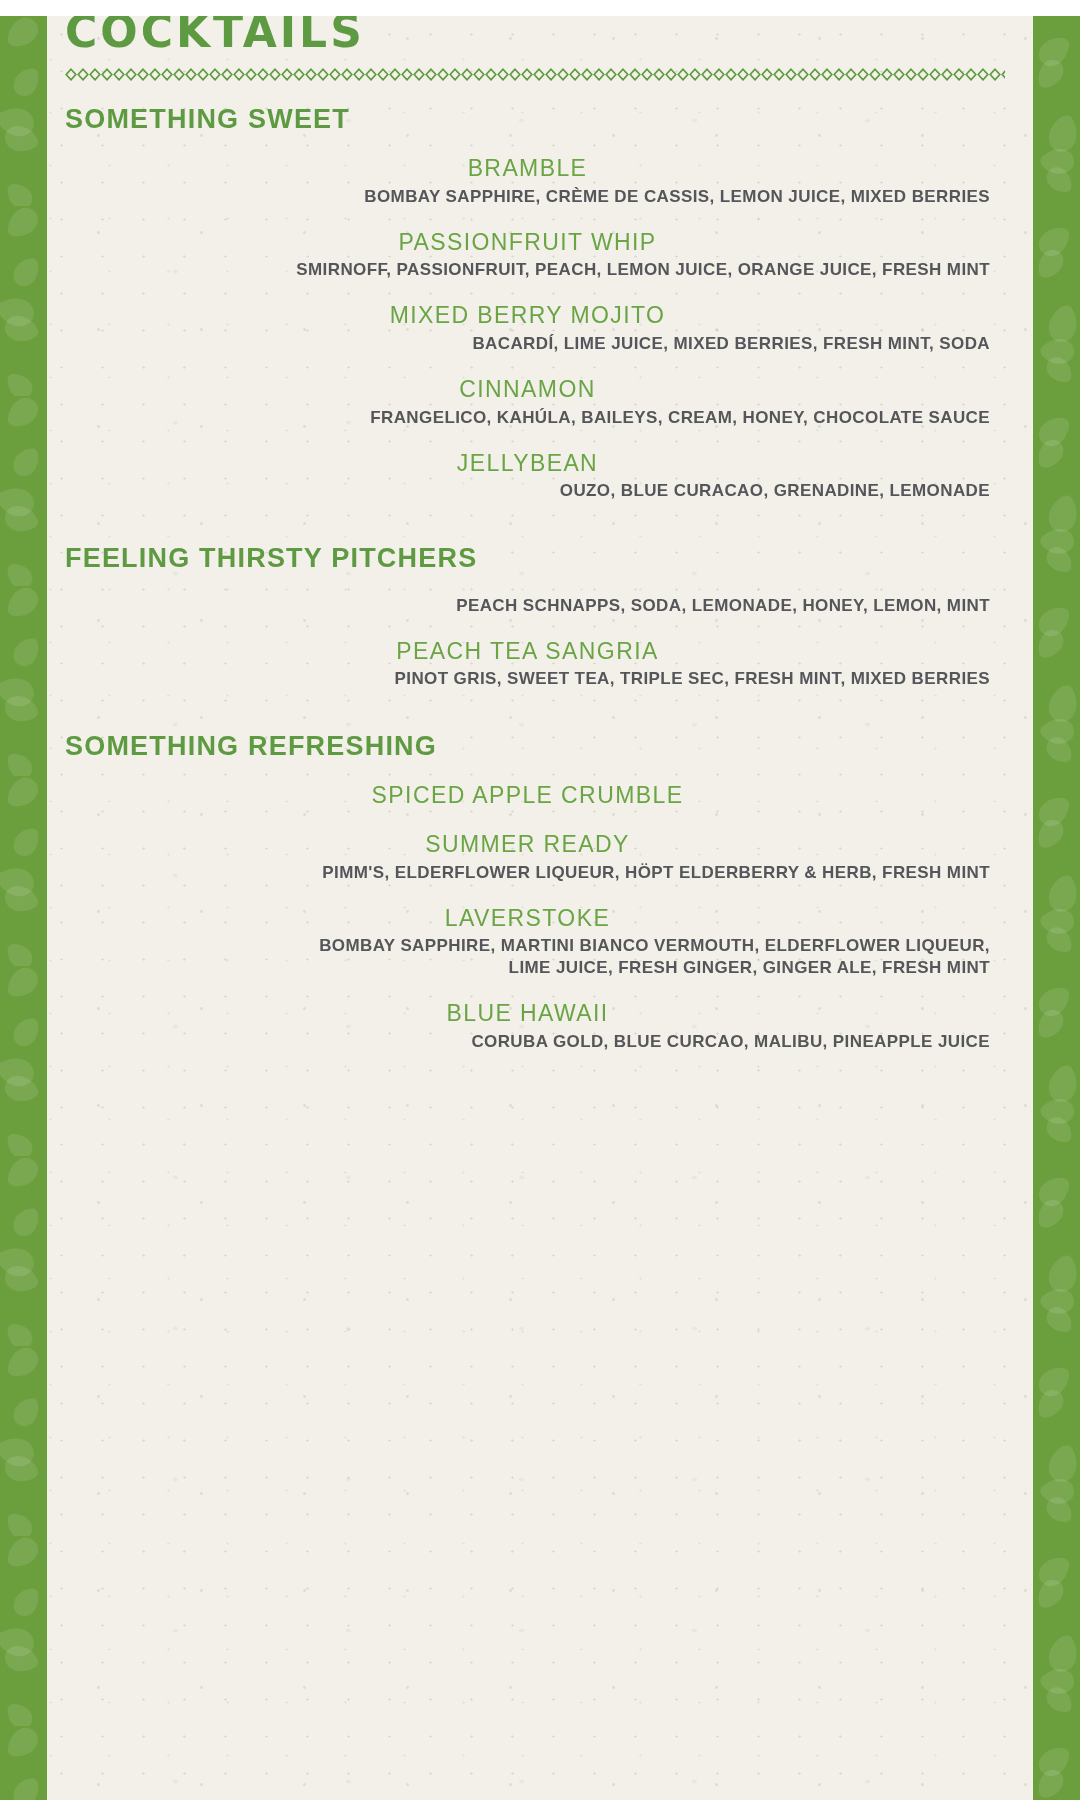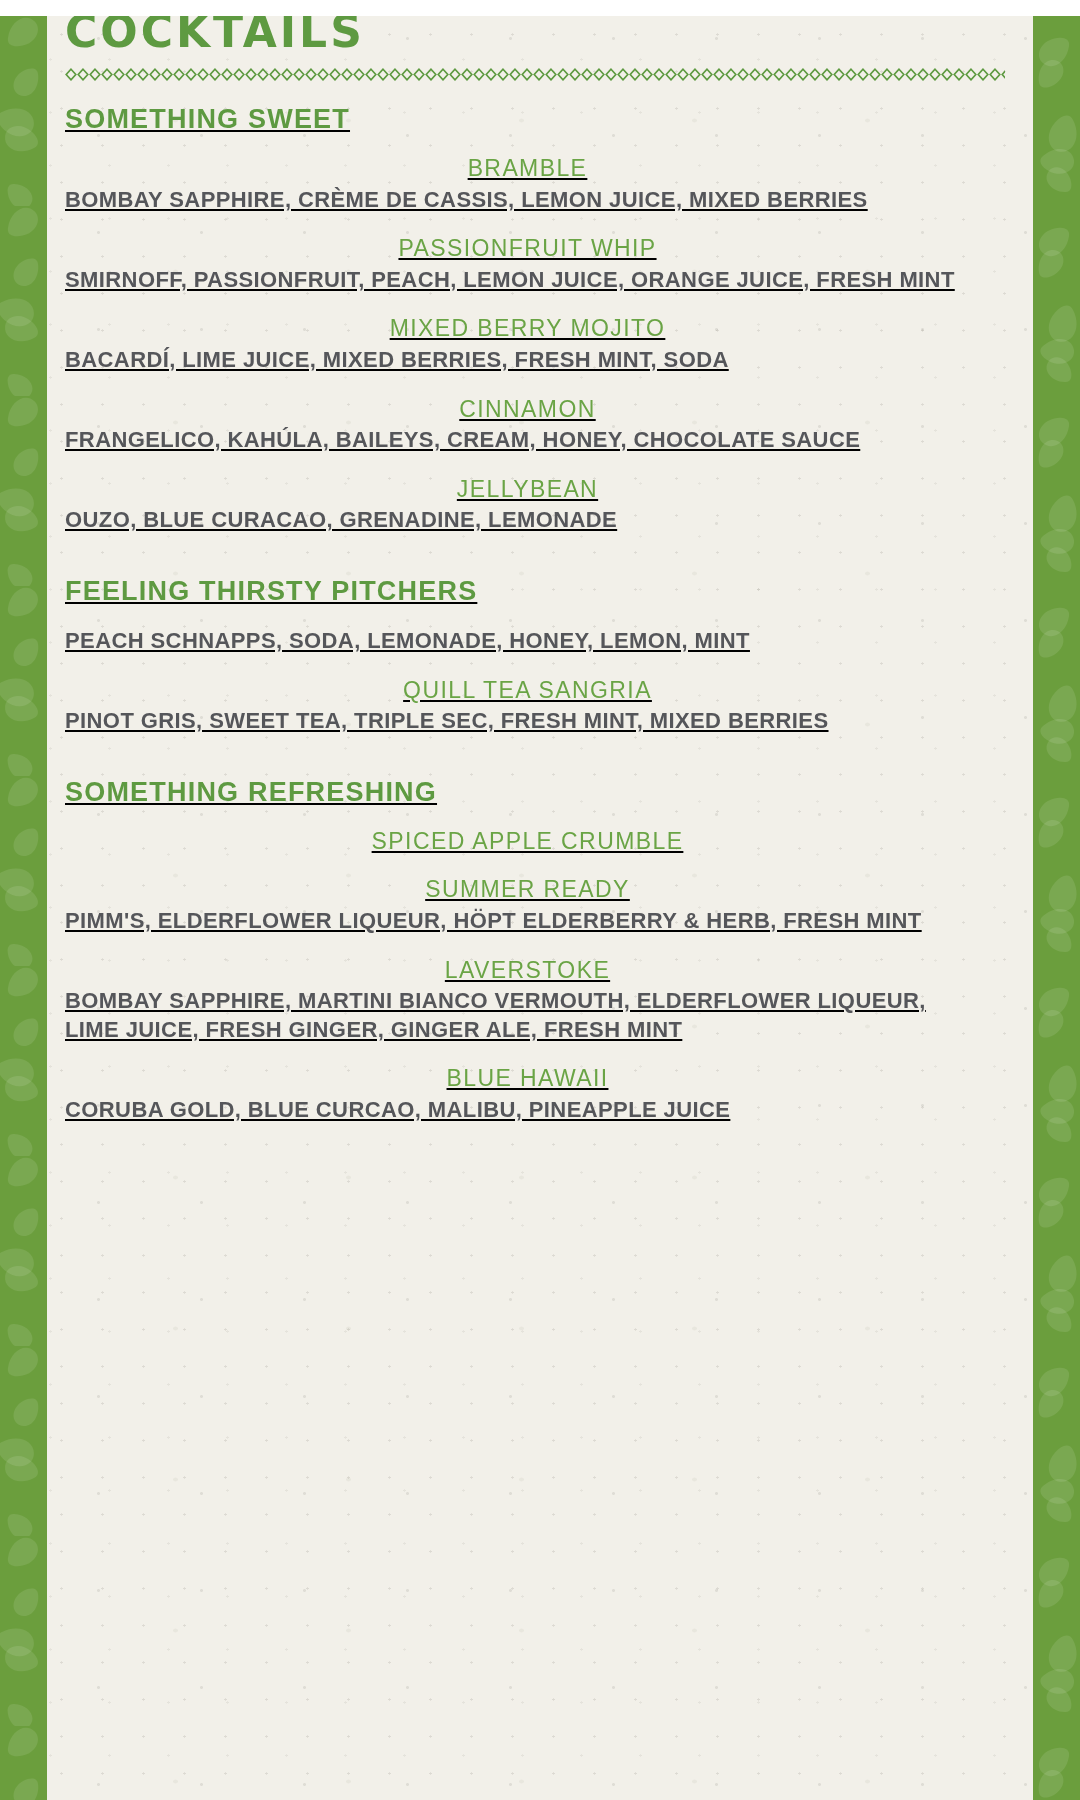--- a/index.html
+++ b/index.html
@@ -58,21 +58,21 @@
     font-family: "DejaVu Sans", "Liberation Sans", sans-serif;
   }
 
   .diamond-divider {
     display: block;
     margin-top: 14px;
     width: 940px;
     height: 13px;
   }
 
-  .menu-section { margin-top: 41px; text-decoration: underline; }
+  .menu-section { margin-top: 41px; }
   .menu-section:first-child { margin-top: 23px; }
 
   .section-heading {
     font-size: 27px;
     font-weight: 700;
     letter-spacing: 1.2px;
     line-height: 1.15;
     color: var(--heading-green);
     margin-bottom: 20px;
   }
@@ -84,26 +84,27 @@
     font-size: 23px;
     font-weight: 400;
     letter-spacing: 1.4px;
     line-height: 1.2;
     color: var(--item-green);
     margin-bottom: 3px;
     text-align: center;
   }
 
   .item-desc {
-    font-size: 22px;
+    font-size: 17px;
     font-weight: 700;
     letter-spacing: 0.4px;
     line-height: 1.3;
     color: var(--description-gray);
     white-space: pre-line;
+    text-align: right;
   }
 </style>
 </head>
 <body>
 
 <div class="page">
 
   <svg class="side-border left" width="47" height="1800" viewBox="0 0 47 1800" aria-hidden="true">
     <defs>
       <path id="leafL" d="M0,0 C9,-14 26,-16 31,-4 C35,6 24,16 10,13 C1,11 -4,6 0,0 Z"></path>
@@ -183,21 +184,21 @@
   </section>
 
   <section class="menu-section">
     <h2 class="section-heading">FEELING THIRSTY PITCHERS</h2>
     <div class="items">
   <div class="menu-item">
     <p class="item-desc">PEACH SCHNAPPS, SODA, LEMONADE, HONEY, LEMON, MINT</p>
   </div>
 
   <div class="menu-item">
-    <h3 class="item-name">QUILL TEA SANGRIA</h3>
+    <h3 class="item-name">PEACH TEA SANGRIA</h3>
     <p class="item-desc">PINOT GRIS, SWEET TEA, TRIPLE SEC, FRESH MINT, MIXED BERRIES</p>
   </div>
 </div>
   </section>
 
   <section class="menu-section">
     <h2 class="section-heading">SOMETHING REFRESHING</h2>
     <div class="items">
   <div class="menu-item">
     <h3 class="item-name">SPICED APPLE CRUMBLE</h3>

